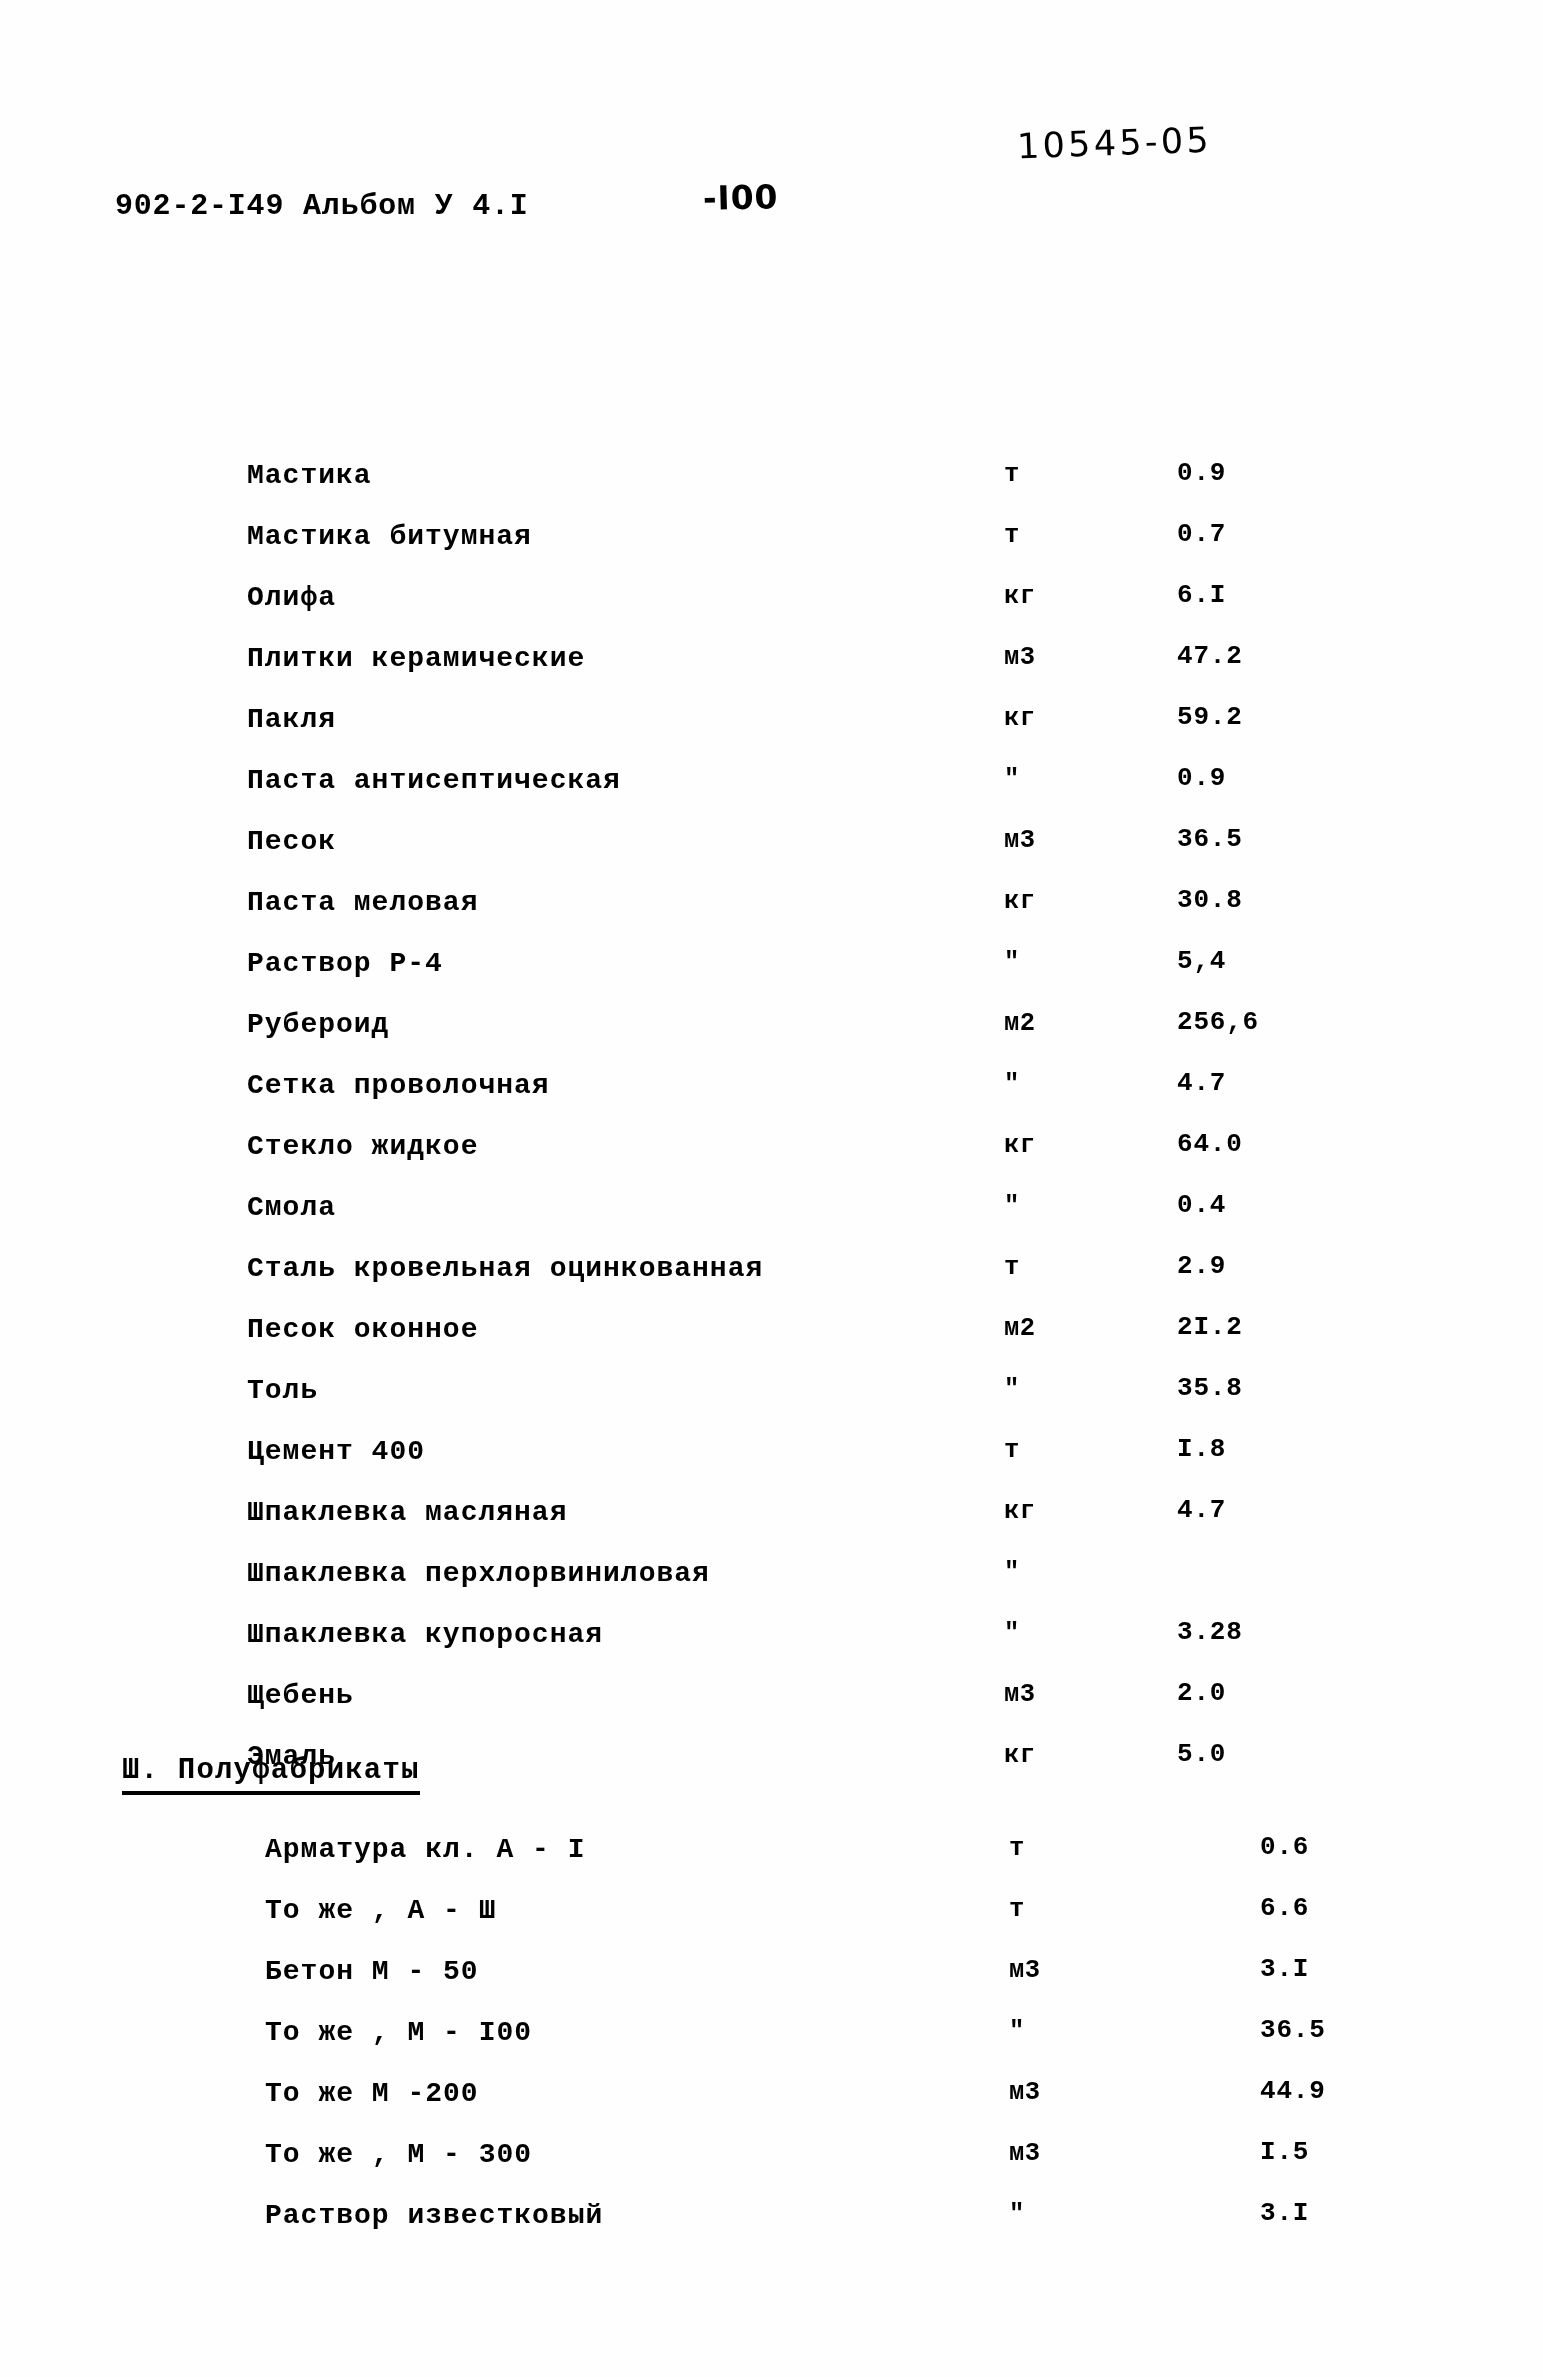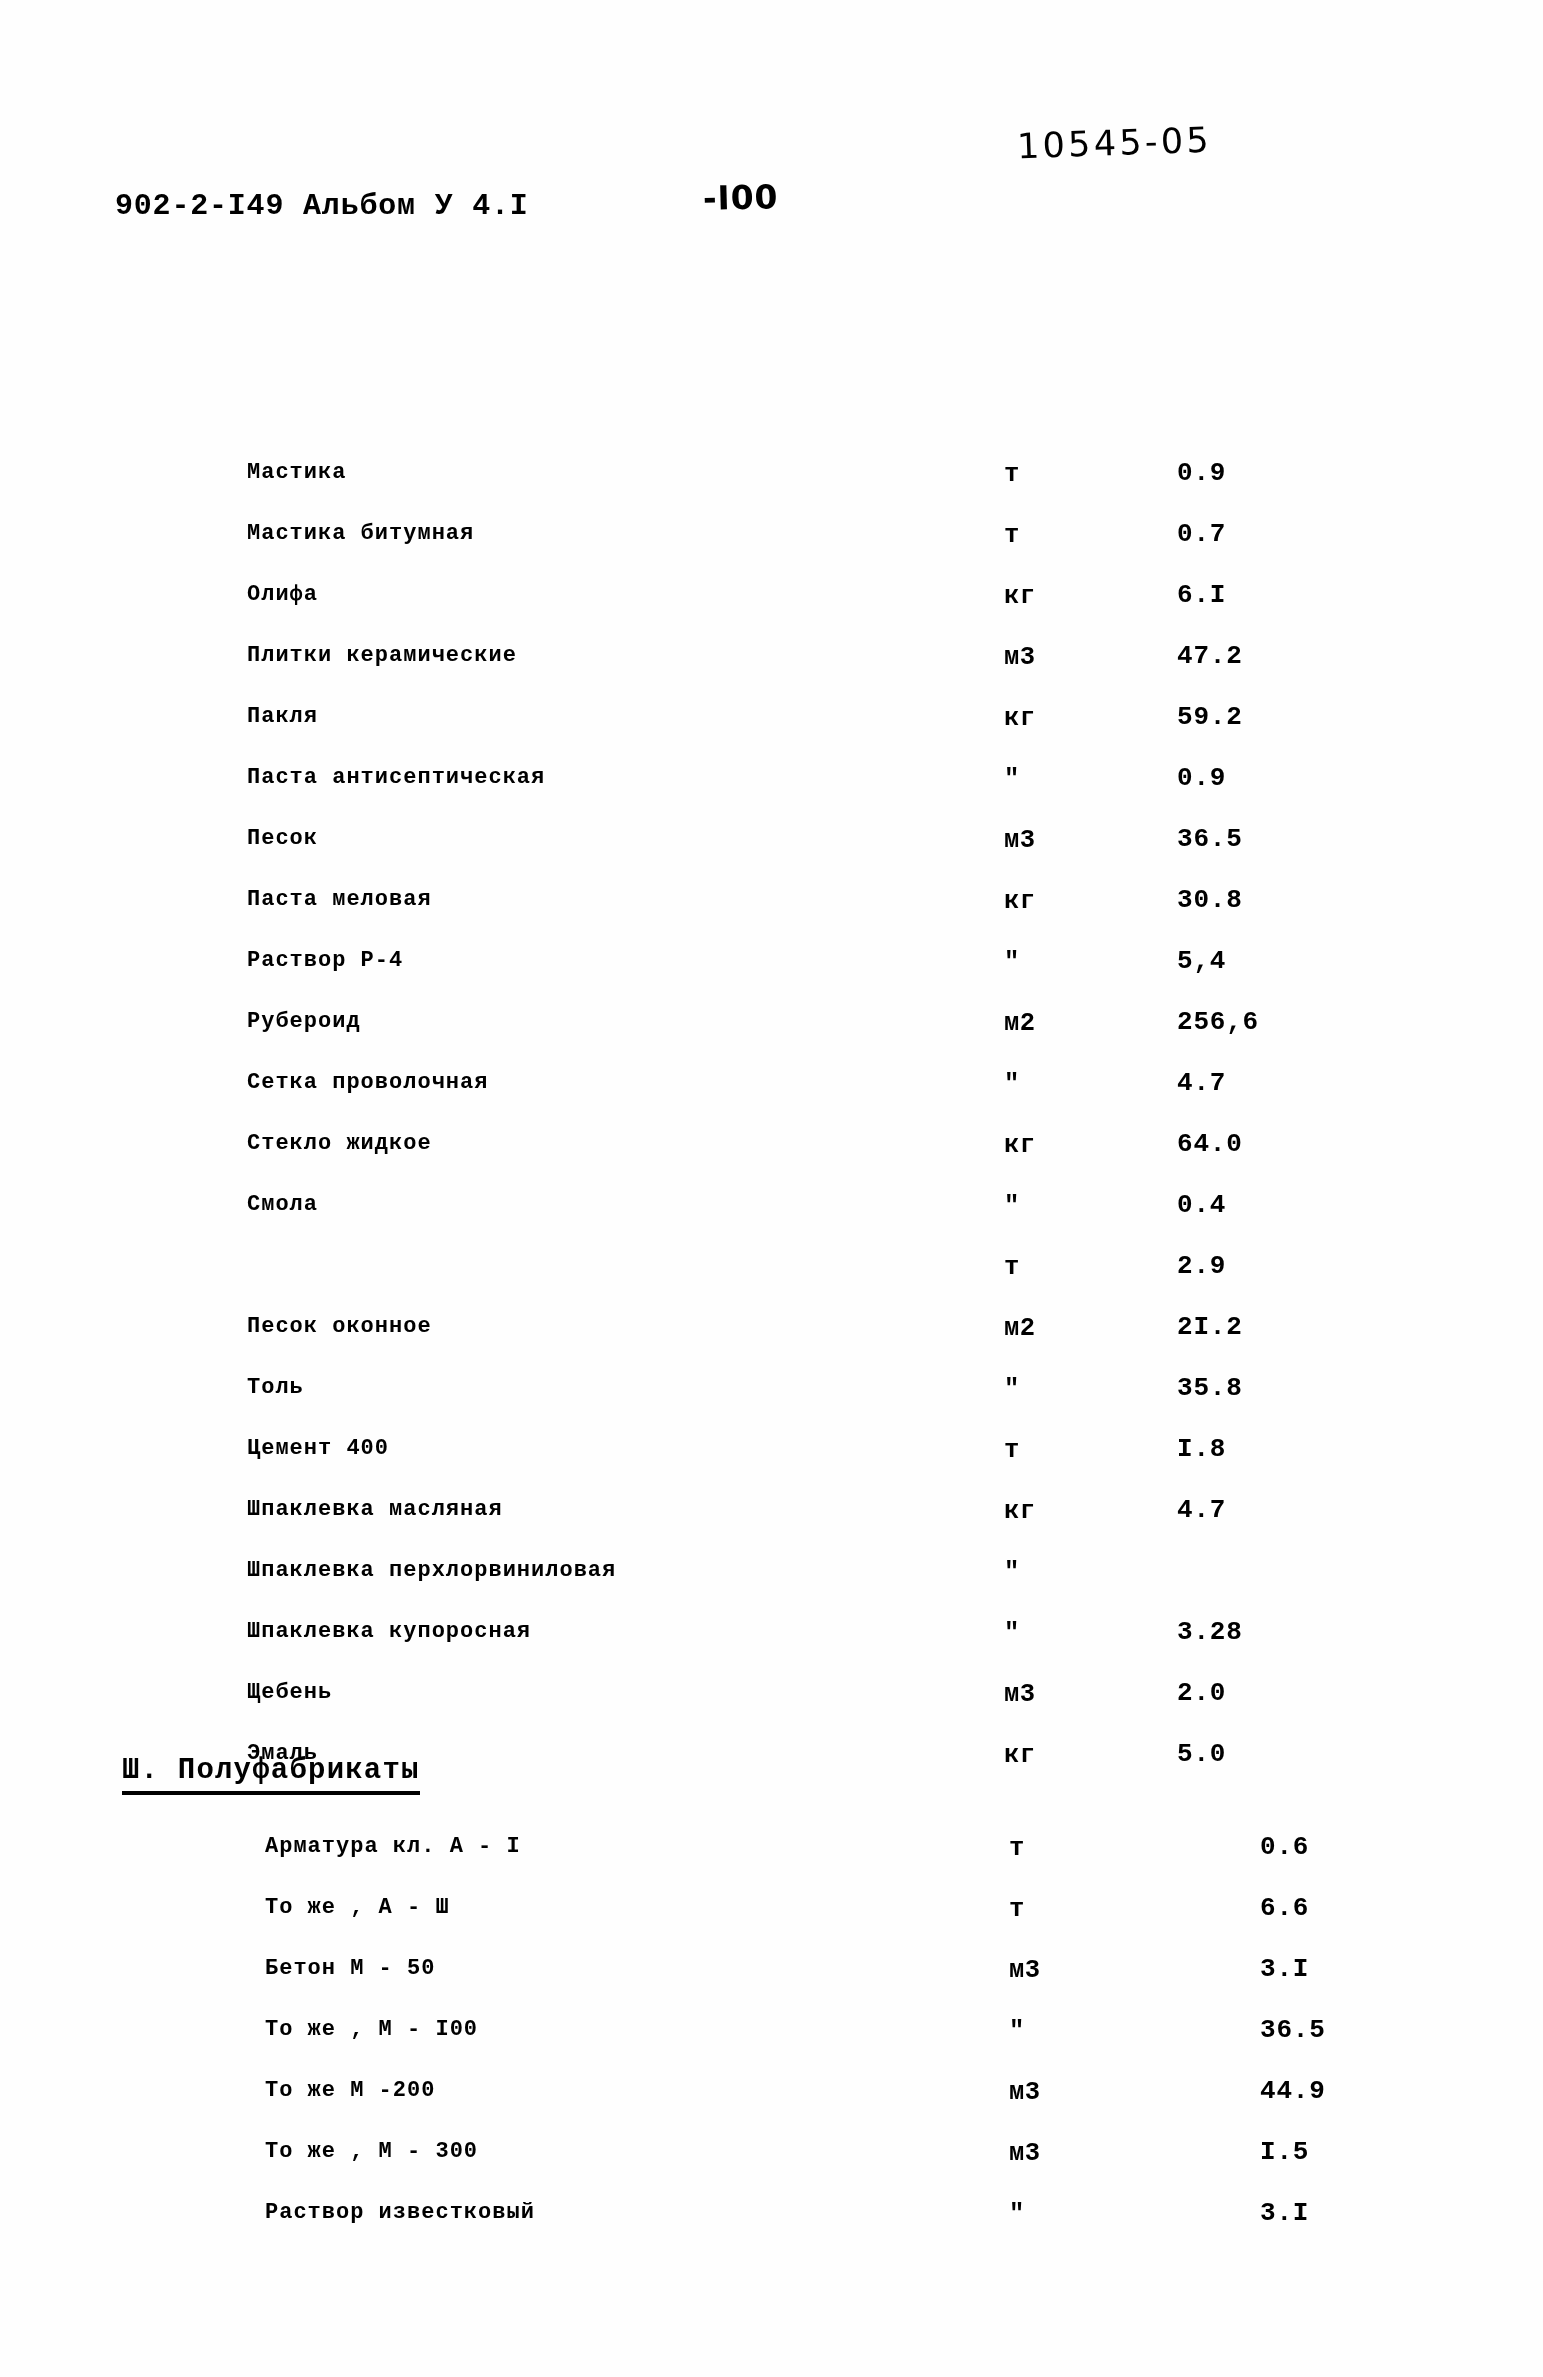--- a/index.html
+++ b/index.html
@@ -75,21 +75,21 @@
     position: relative;
     height: 61px;
     width: 100%;
   }
   #semifinished-table .row { height: 61px; }
 
   .cell-name {
     position: absolute;
     left: 247px;
     top: 0;
-    font-size: 22px;
+    font-size: 28px;
     font-weight: 700;
     letter-spacing: 1px;
     white-space: nowrap;
     font-family: Liberation Mono, monospace;
   }
   #semifinished-table .cell-name { left: 265px; }
 
   .cell-unit {
     position: absolute;
     left: 1004px;
@@ -199,20 +199,21 @@
         <span class="cell-name">Стекло жидкое</span>
         <span class="cell-unit">кг</span>
         <span class="cell-value">64.0</span>
       </div>
       <div class="row">
         <span class="cell-name">Смола</span>
         <span class="cell-unit">"</span>
         <span class="cell-value">0.4</span>
       </div>
       <div class="row">
+        <span class="cell-name">Сталь кровельная оцинкованная</span>
         <span class="cell-unit">т</span>
         <span class="cell-value">2.9</span>
       </div>
       <div class="row">
         <span class="cell-name">Песок оконное</span>
         <span class="cell-unit">м2</span>
         <span class="cell-value">2I.2</span>
       </div>
       <div class="row">
         <span class="cell-name">Толь</span>

